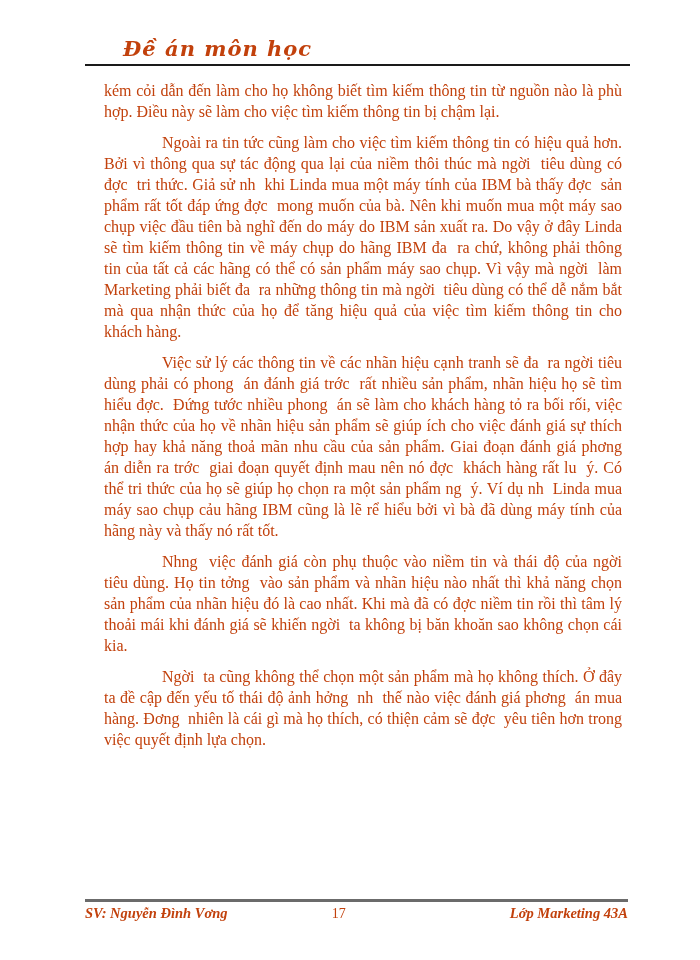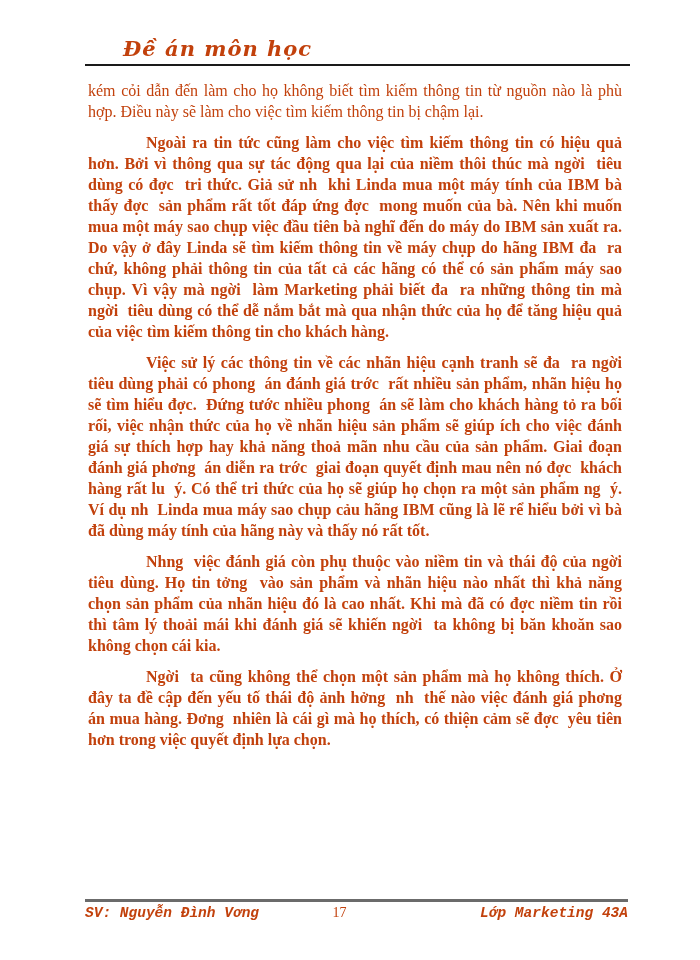--- a/index.html
+++ b/index.html
@@ -29,46 +29,46 @@
     font-size: 21px;
     letter-spacing: 1px;
   }
   .doc-body {
     position: absolute;
     left: 88px;
     width: 534px;
     top: 80px;
   }
   .doc-body p {
-    margin: 0 0 10px 0;
+    margin: 0 0 10px 16px;
     font-size: 16px;
     line-height: 21px;
     text-align: justify;
     white-space: pre-wrap;
   }
-  .doc-body p.indent { text-indent: 58px; font-weight: bold; }
+  .doc-body p.indent { text-indent: 58px; }
   .doc-body p.heading {
     font-weight: bold;
     font-style: italic;
     margin-top: 2px;
     margin-bottom: 12px;
   }
   .footer {
     position: absolute;
     left: 85px;
     right: 72px;
     top: 899px;
     border-top: 3px solid #6b6b6b;
     padding-top: 3px;
     display: flex;
     align-items: baseline;
     justify-content: space-between;
   }
   .footer-script {
-    font-family: Liberation Mono, monospace;
+    font-family: Liberation Serif, serif;
     font-style: italic;
     font-weight: bold;
     font-size: 14.5px;
   }
   .footer-page {
     font-size: 14px;
     font-family: "Liberation Serif", serif;
     transform: translateX(-30px);
   }
 </style>

